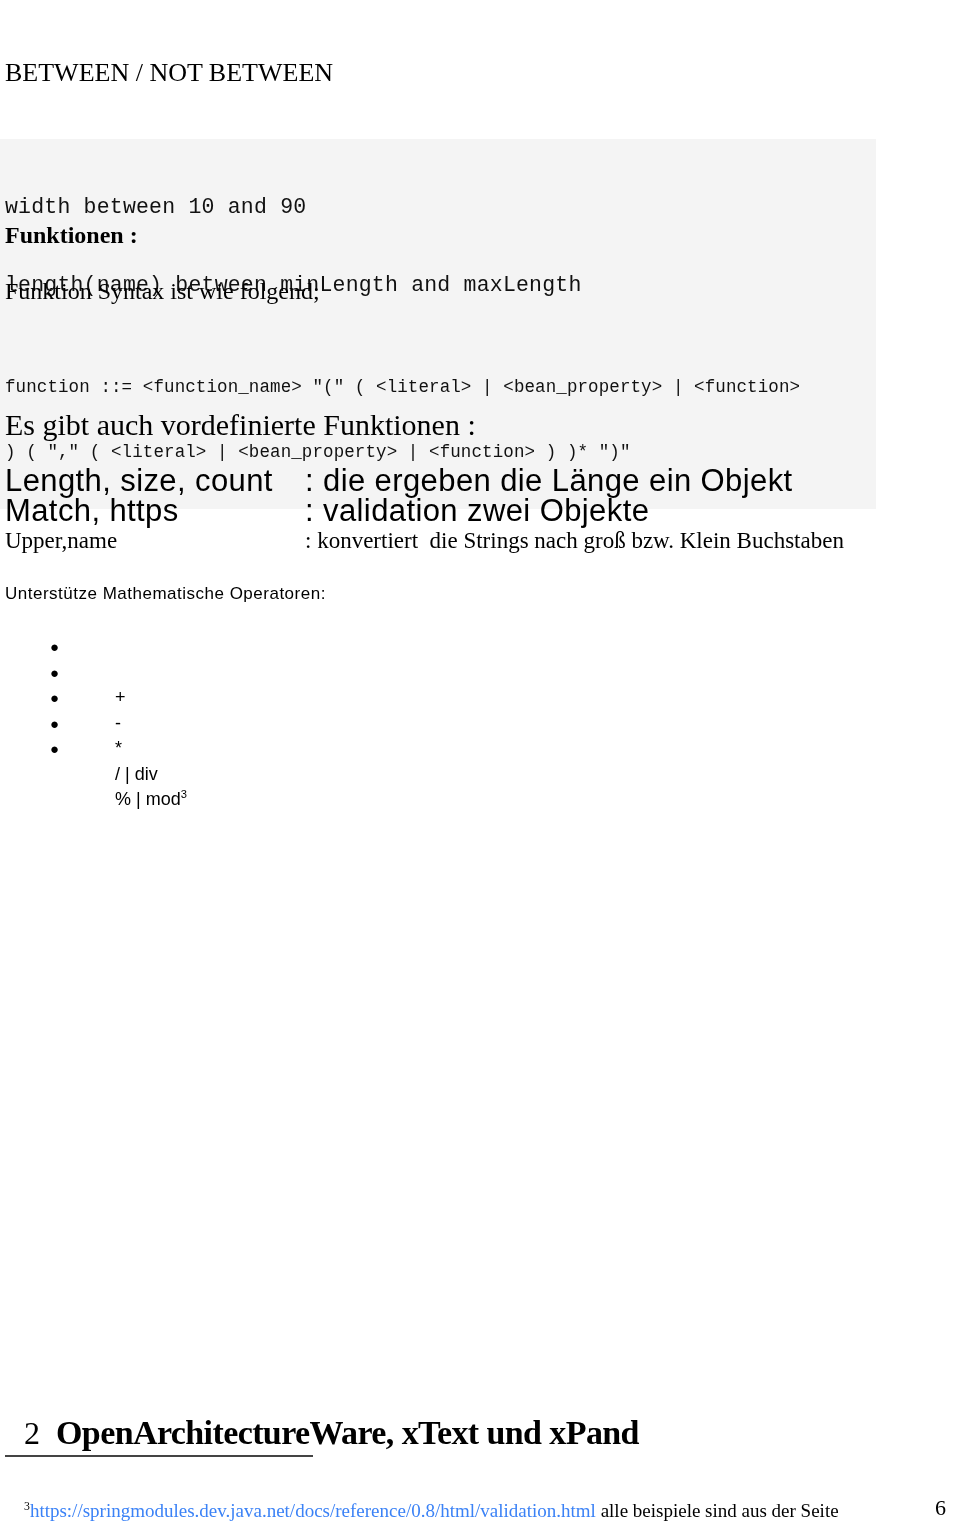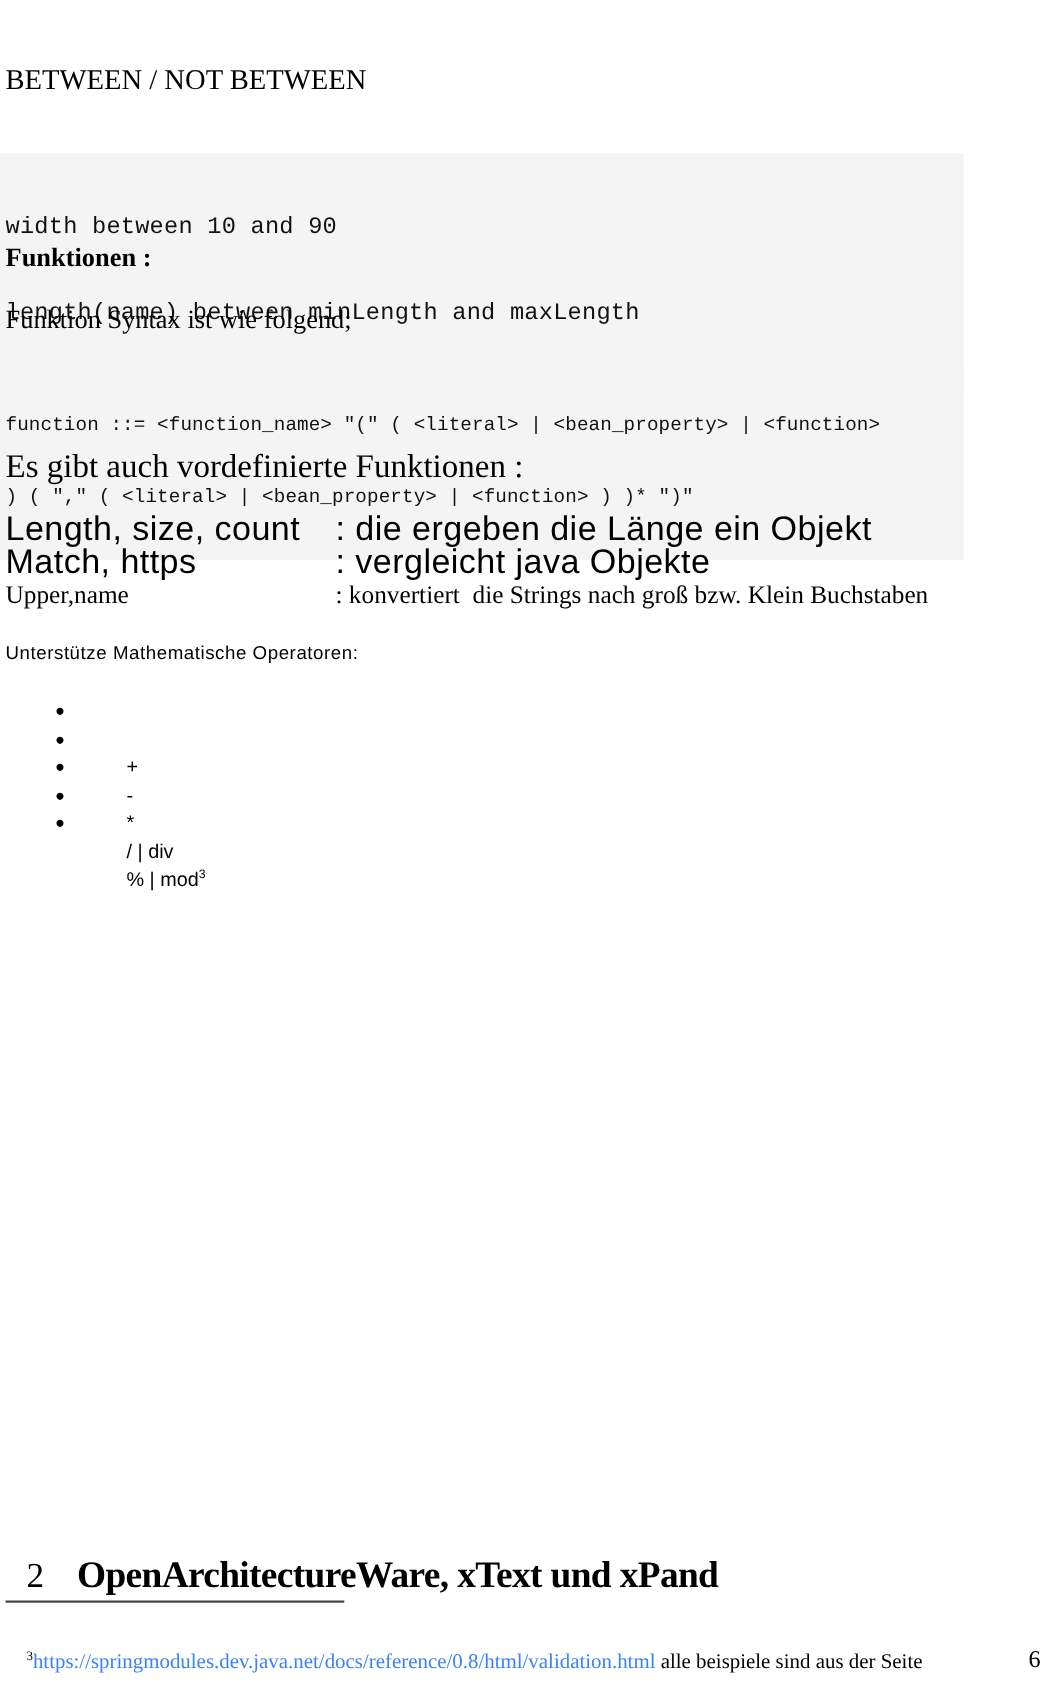--- a/index.html
+++ b/index.html
@@ -171,21 +171,21 @@
   }
   #section-heading .sec-num {
     font-family: "Liberation Serif", serif;
     font-size: 32px;
     font-weight: normal;
   }
   #section-heading .sec-title {
     font-family: "Liberation Serif", serif;
     font-size: 34px;
     font-weight: bold;
-    margin-left: 30px;
+    margin-left: 16px;
     letter-spacing: -0.6px;
   }
 
   
   #footnote-rule {
     position: absolute;
     left: 5px;
     top: 1455px;
     width: 308px;
     height: 0;
@@ -251,21 +251,21 @@
 
   <div class="para-serif" id="p-vordefiniert">Es gibt auch vordefinierte Funktionen :</div>
 
   <div class="fn-table">
     <div class="fn-row sans-row">
       <span class="fn-name">Length, size, count</span>
       <span class="fn-desc">: die ergeben die Länge ein Objekt</span>
     </div>
     <div class="fn-row sans-row">
       <span class="fn-name">Match, https</span>
-      <span class="fn-desc">: vergleicht java Objekte</span>
+      <span class="fn-desc">: validation zwei Objekte</span>
     </div>
     <div class="fn-row serif-row">
       <span class="fn-name">Upper,name</span>
       <span class="fn-desc">: konvertiert  die Strings nach groß bzw. Klein Buchstaben</span>
     </div>
   </div>
 
   <div id="h-operators">Unterstütze Mathematische Operatoren:</div>
 
   <ul id="op-list">

